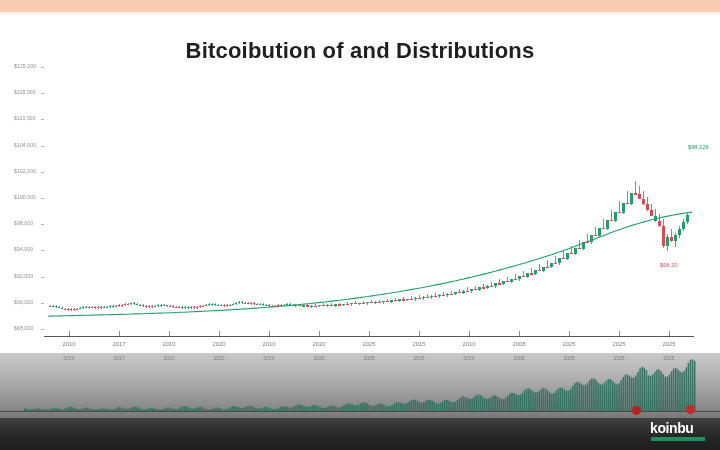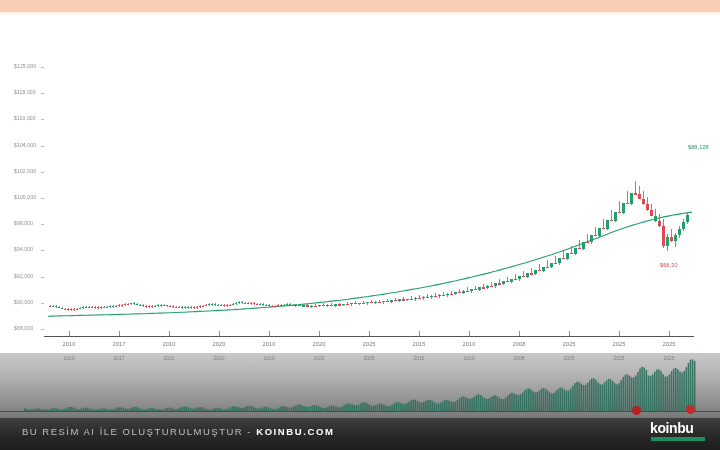--- a/index.html
+++ b/index.html
@@ -77,20 +77,21 @@
 </head>
 <body>
 
 <div id="root">
 
   <div class="peach-band"></div>
   <div class="peach-fade"></div>
 
   <div class="chart-canvas"></div>
 
+  <div class="chart-title">Bitcoibution of and Distributions</div>
 
   <div class="ylabels" id="ylabels">
       <div class="ylab" style="top: 0px;">$125,000</div>
       <div class="ylab" style="top: 26.2px;">$118,000</div>
       <div class="ylab" style="top: 52.4px;">$110,000</div>
       <div class="ylab" style="top: 78.6px;">$104,000</div>
       <div class="ylab" style="top: 104.8px;">$102,000</div>
       <div class="ylab" style="top: 131px;">$100,000</div>
       <div class="ylab" style="top: 157.2px;">$98,000</div>
       <div class="ylab" style="top: 183.4px;">$94,000</div>
@@ -851,23 +852,20 @@
       <rect x="685.5" y="14.3" width="1.55" height="43.7" fill="#2e6f5c" opacity="0.92"></rect>
       <rect x="687.6" y="9.9" width="1.55" height="48.1" fill="#2e6f5c" opacity="0.92"></rect>
       <rect x="689.7" y="6.9" width="1.55" height="51.1" fill="#2e6f5c" opacity="0.92"></rect>
       <rect x="691.8" y="6.3" width="1.55" height="51.7" fill="#2e6f5c" opacity="0.92"></rect>
       <rect x="693.9" y="7.9" width="1.55" height="50.1" fill="#2e6f5c" opacity="0.92"></rect>
     </svg>
   <div class="vol-baseline"></div>
   <div class="red-dot" id="reddot" style="left:686px;top:405px;width:9px;height:9px;"></div>
 
   <div class="footer-bar"></div>
-  <div class="footer-text">
-    <span>BU RESİM AI İLE OLUŞTURULMUŞTUR - </span><b>KOINBU.COM</b>
-  </div>
 
   <div class="logo">
     <div class="logo-dot"></div>
     <div class="logo-word">koinbu</div>
     <div class="logo-underline"></div>
   </div>
 
 </div>
 
 </body></html>

